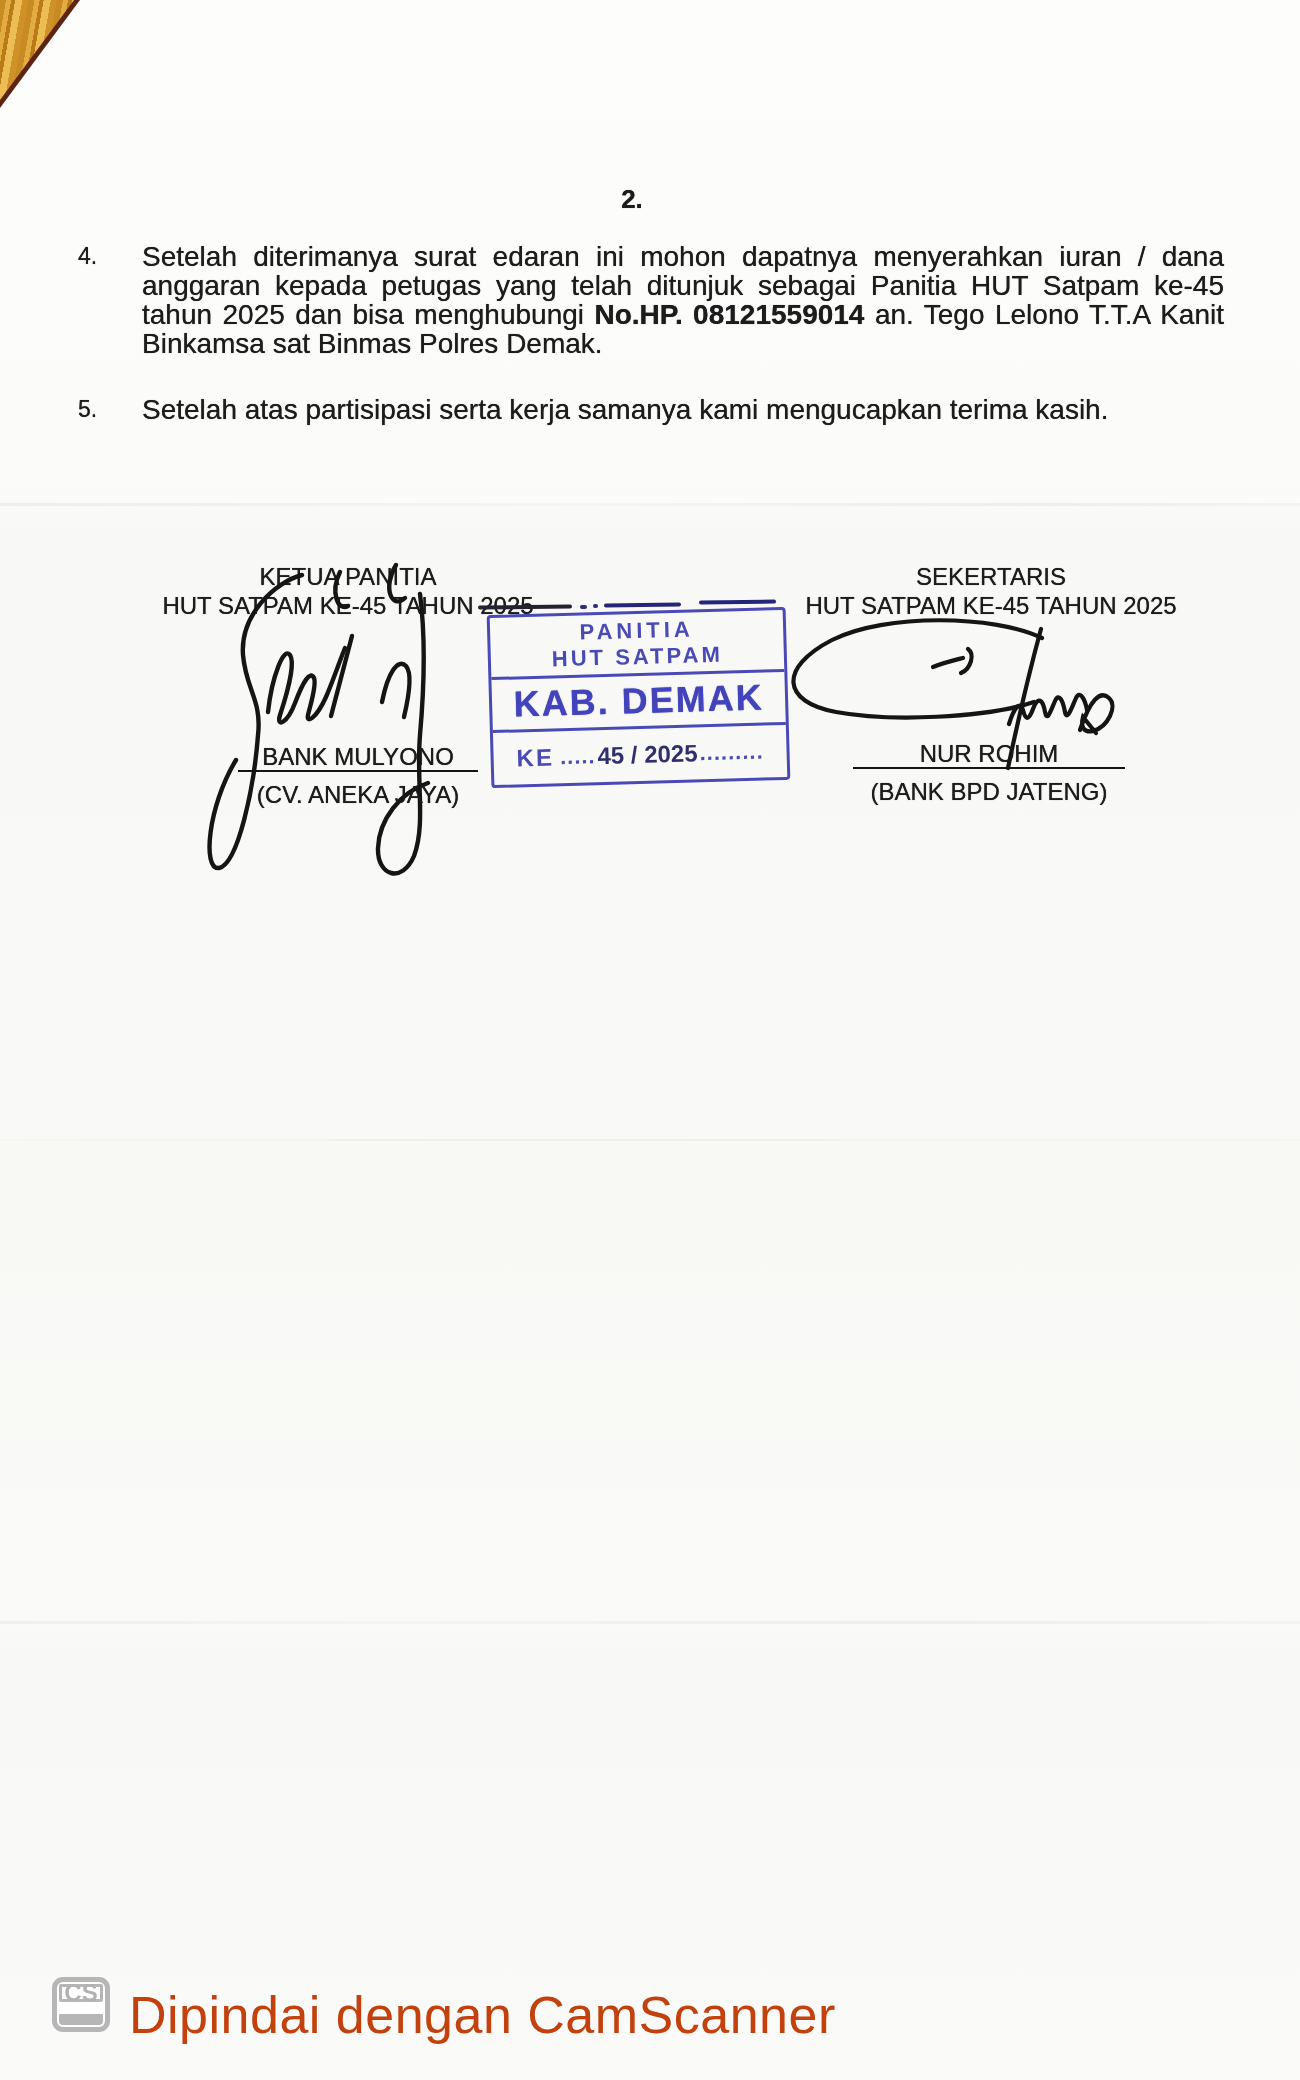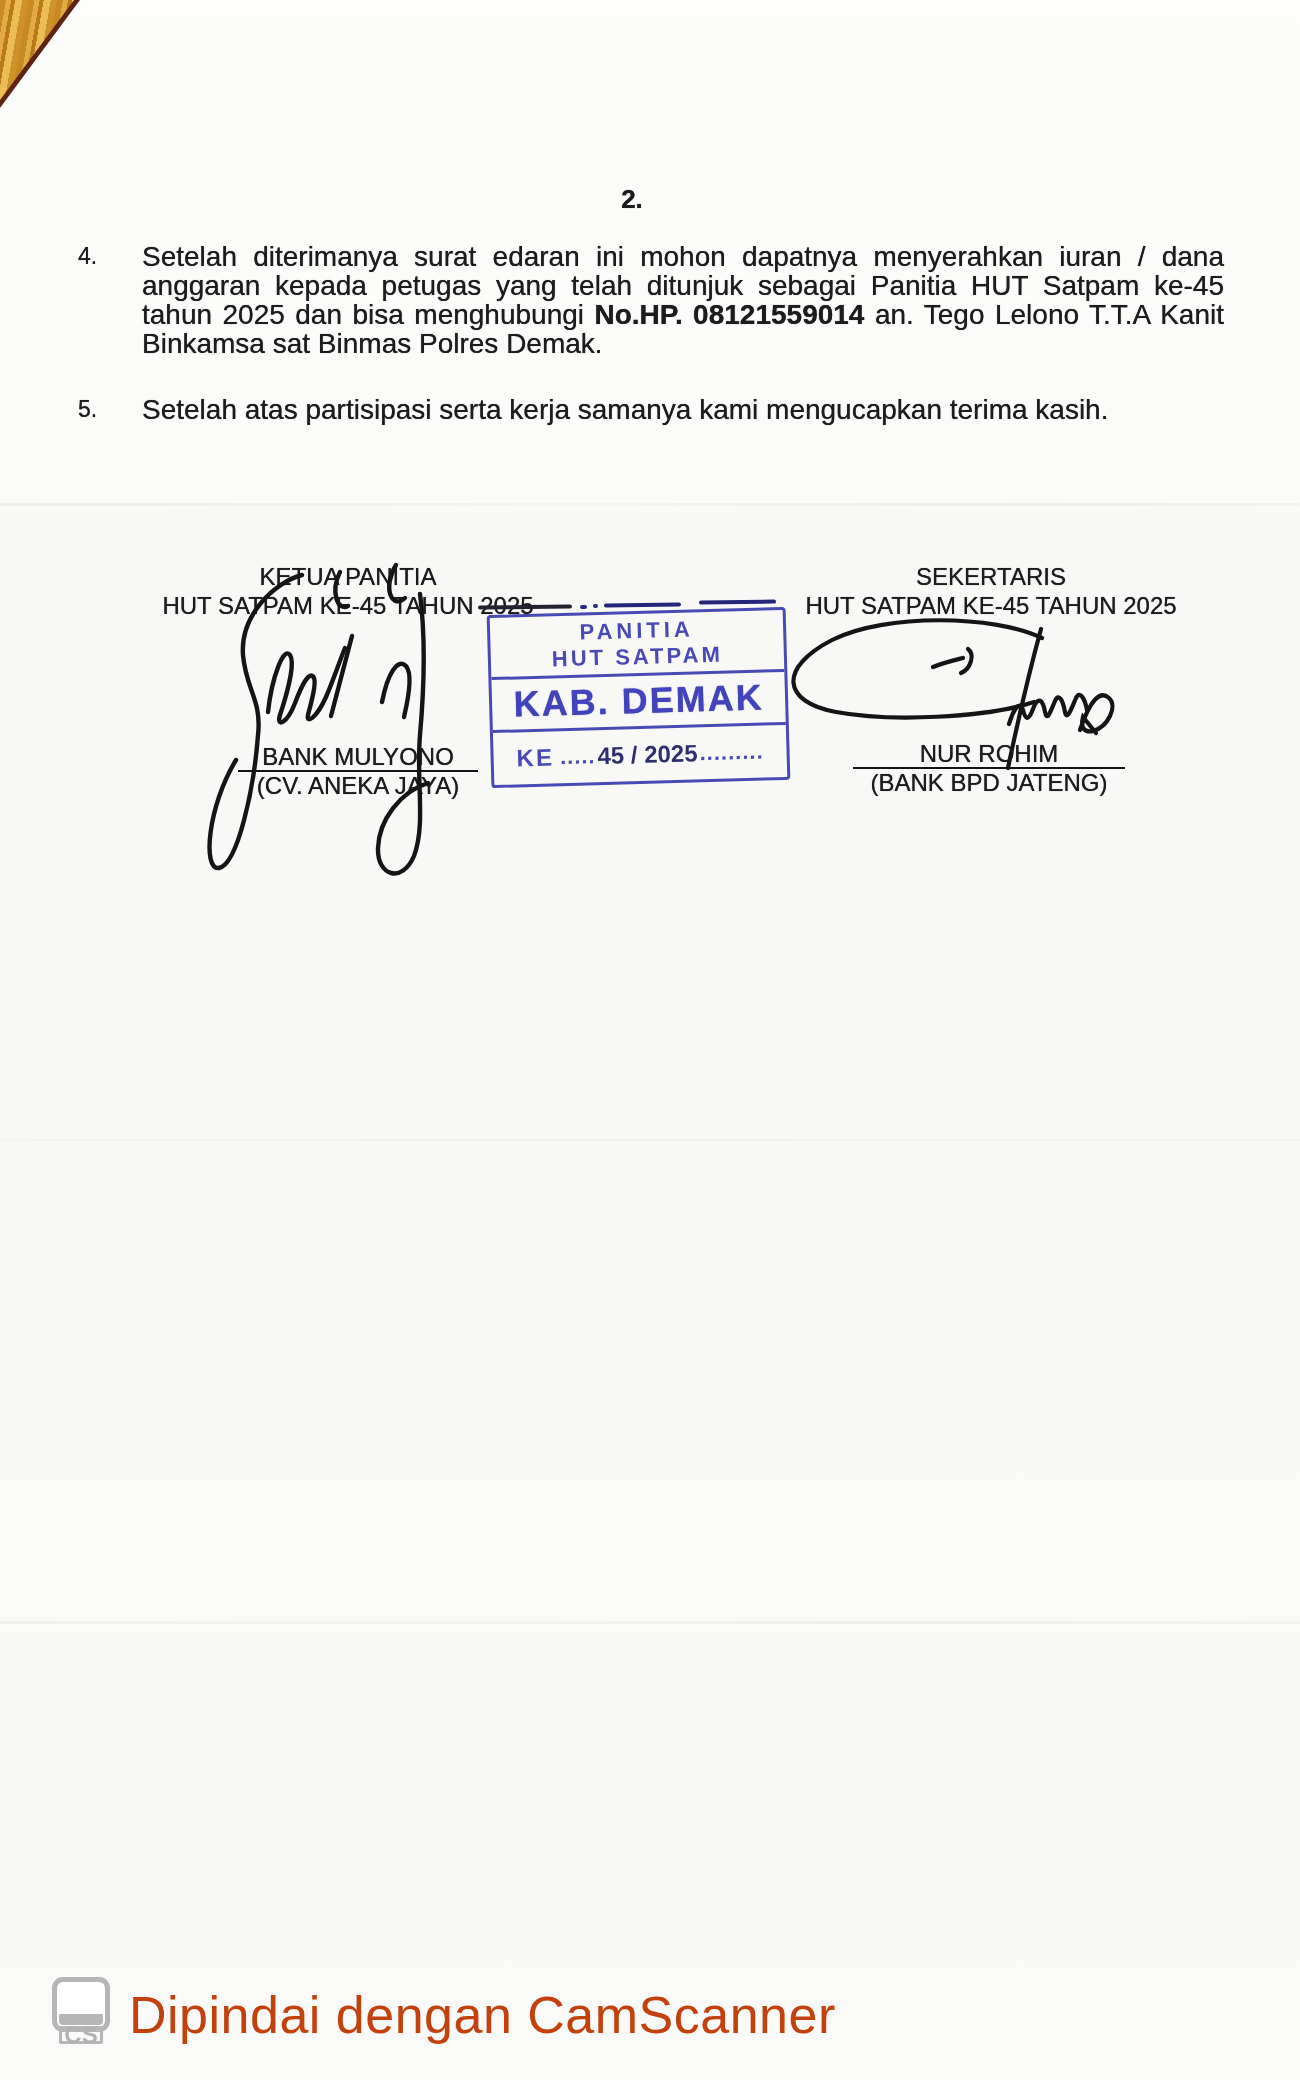--- a/index.html
+++ b/index.html
@@ -42,21 +42,21 @@
   
   .sig-title{position:absolute;text-align:center;font-size:24px;line-height:29px;font-weight:500;}
   .sig-title-left{left:118px;top:562px;width:460px;}
   .sig-title-right{left:782px;top:562px;width:418px;}
   
   .name-block{position:absolute;text-align:center;}
   .name-left{left:238px;top:744px;width:240px;}
   .name-right{left:853px;top:741px;width:272px;}
   .sig-name{font-size:24px;line-height:25px;font-weight:500;}
   .name-rule{height:0;border-top:2.5px solid #141414;margin-top:1px;}
-  .sig-org{font-size:24px;line-height:26px;font-weight:500;margin-top:1px;white-space:nowrap;}
+  .sig-org{font-size:24px;line-height:26px;font-weight:500;margin-top:10px;white-space:nowrap;}
   
   .stamp{
     position:absolute;left:489px;top:611px;width:293px;height:167px;
     border:3.5px solid #3c3cb2;border-radius:4px;
     transform:rotate(-1.6deg);
     color:#3c3cb2;
     display:flex;flex-direction:column;
     opacity:.92;
   }
   .stamp-row1{flex:0 0 59px;display:flex;flex-direction:column;justify-content:center;text-align:center;border-bottom:3px solid #3c3cb2;}
@@ -72,21 +72,21 @@
   .smear{position:absolute;height:4px;border-radius:2px;pointer-events:none;}
   .smear-a{left:478px;top:605px;width:94px;background:#232330;transform:rotate(-.5deg);}
   .smear-d1{left:580px;top:605px;width:7px;background:#2c2c82;}
   .smear-d2{left:593px;top:604px;width:5px;background:#2c2c82;}
   .smear-b{left:604px;top:603px;width:77px;background:#262678;transform:rotate(-.6deg);}
   .smear-c{left:699px;top:600px;width:77px;background:#262678;transform:rotate(-.6deg);}
   
   .sig-svg{position:absolute;left:0;top:0;pointer-events:none;}
   
   .cs-icon{position:absolute;left:52px;top:1977px;width:58px;height:55px;border:5px solid #b6b6b6;border-radius:11px;box-sizing:border-box;background:#fff;}
-  .cs-inner{position:absolute;left:2px;right:2px;top:2px;height:18px;border:3px solid #b6b6b6;border-radius:2px;display:flex;align-items:center;justify-content:center;box-sizing:border-box;margin-top:42px;}
+  .cs-inner{position:absolute;left:2px;right:2px;top:2px;height:18px;border:3px solid #b6b6b6;border-radius:2px;display:flex;align-items:center;justify-content:center;box-sizing:border-box;}
   .cs-letters{font-size:24px;font-weight:700;color:#b2b2b2;letter-spacing:0;}
   .cs-bar{position:absolute;left:2px;right:2px;bottom:2px;height:11px;background:#b6b6b6;border-radius:1px 1px 4px 4px;}
   .watermark{position:absolute;left:129px;top:1985px;font-size:52px;color:#c2410c;letter-spacing:.5px;}
 </style>
 </head>
 <body>
 
 <div class="wood-edge"></div>
 <div class="wood"></div>
 

